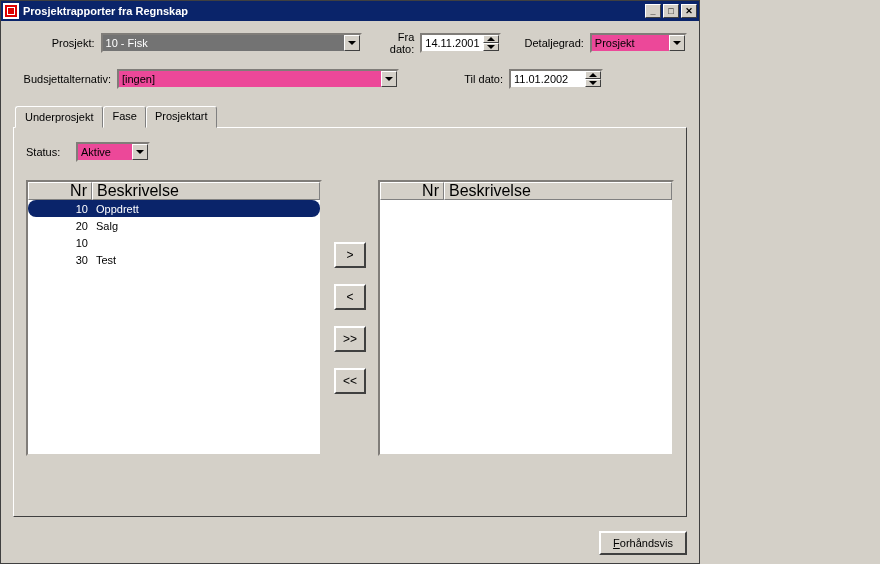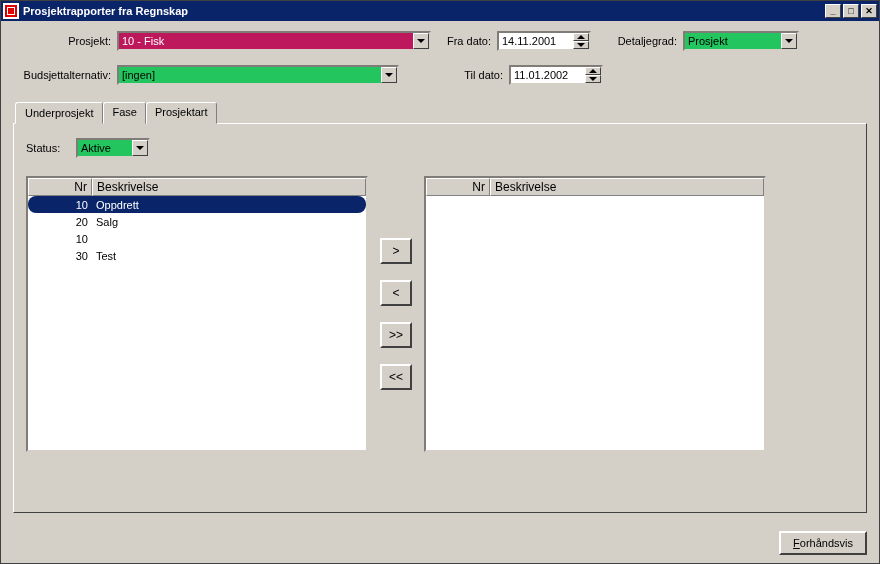--- a/index.html
+++ b/index.html
@@ -5,21 +5,21 @@
 * { box-sizing: border-box; margin: 0; padding: 0; }
 body {
   font-family: Tahoma, Arial, sans-serif;
   font-size: 11px;
   background: #d4d0c8;
   width: 880px;
   height: 564px;
   overflow: hidden;
 }
 .window {
-  width: 880px;
+  width: 700px;
   height: 564px;
   border: 1px solid #404040;
   background: #d4d0c8;
   display: flex;
   flex-direction: column;
 }
 .titlebar {
   height: 20px;
   background: linear-gradient(to right, #0a246a, #0a246a);
   color: white;
@@ -72,26 +72,26 @@
 .lbl { text-align: right; }
 .lbl-prosjekt { width: 98px; }
 .lbl-budsjett { width: 98px; }
 .lbl-fradato { width: 48px; margin-left: 6px; }
 .lbl-tildato { width: 48px; margin-left: 18px; }
 .lbl-detalj { width: 62px; margin-left: 18px; }
 
 .combo {
   height: 20px;
   border: 2px inset #d4d0c8;
-  background: #22c55e;
+  background: #ec4899;
   display: flex;
   align-items: stretch;
   font-size: 11px;
 }
-.combo.selected { background: #be185d; color: white; }
+.combo.selected { background: #737373; color: white; }
 .combo-text { flex: 1; padding: 1px 3px; display: flex; align-items: center; }
 .combo-btn {
   width: 16px;
   background: #d4d0c8;
   border: 1px solid;
   border-color: #fff #404040 #404040 #fff;
   display: flex;
   align-items: center;
   justify-content: center;
 }
@@ -197,21 +197,21 @@
 }
 .list-header {
   display: flex;
   height: 18px;
 }
 .lh-cell {
   border: 1px solid;
   border-color: #fff #808080 #808080 #fff;
   background: #d4d0c8;
   padding: 1px 4px;
-  font-size: 12px;
+  font-size: 16px;
   display: flex;
   align-items: center;
 }
 .lh-nr { width: 64px; justify-content: flex-end; }
 .lh-besk { flex: 1; }
 .list-body {
   flex: 1;
   background: white;
   overflow: auto;
 }

